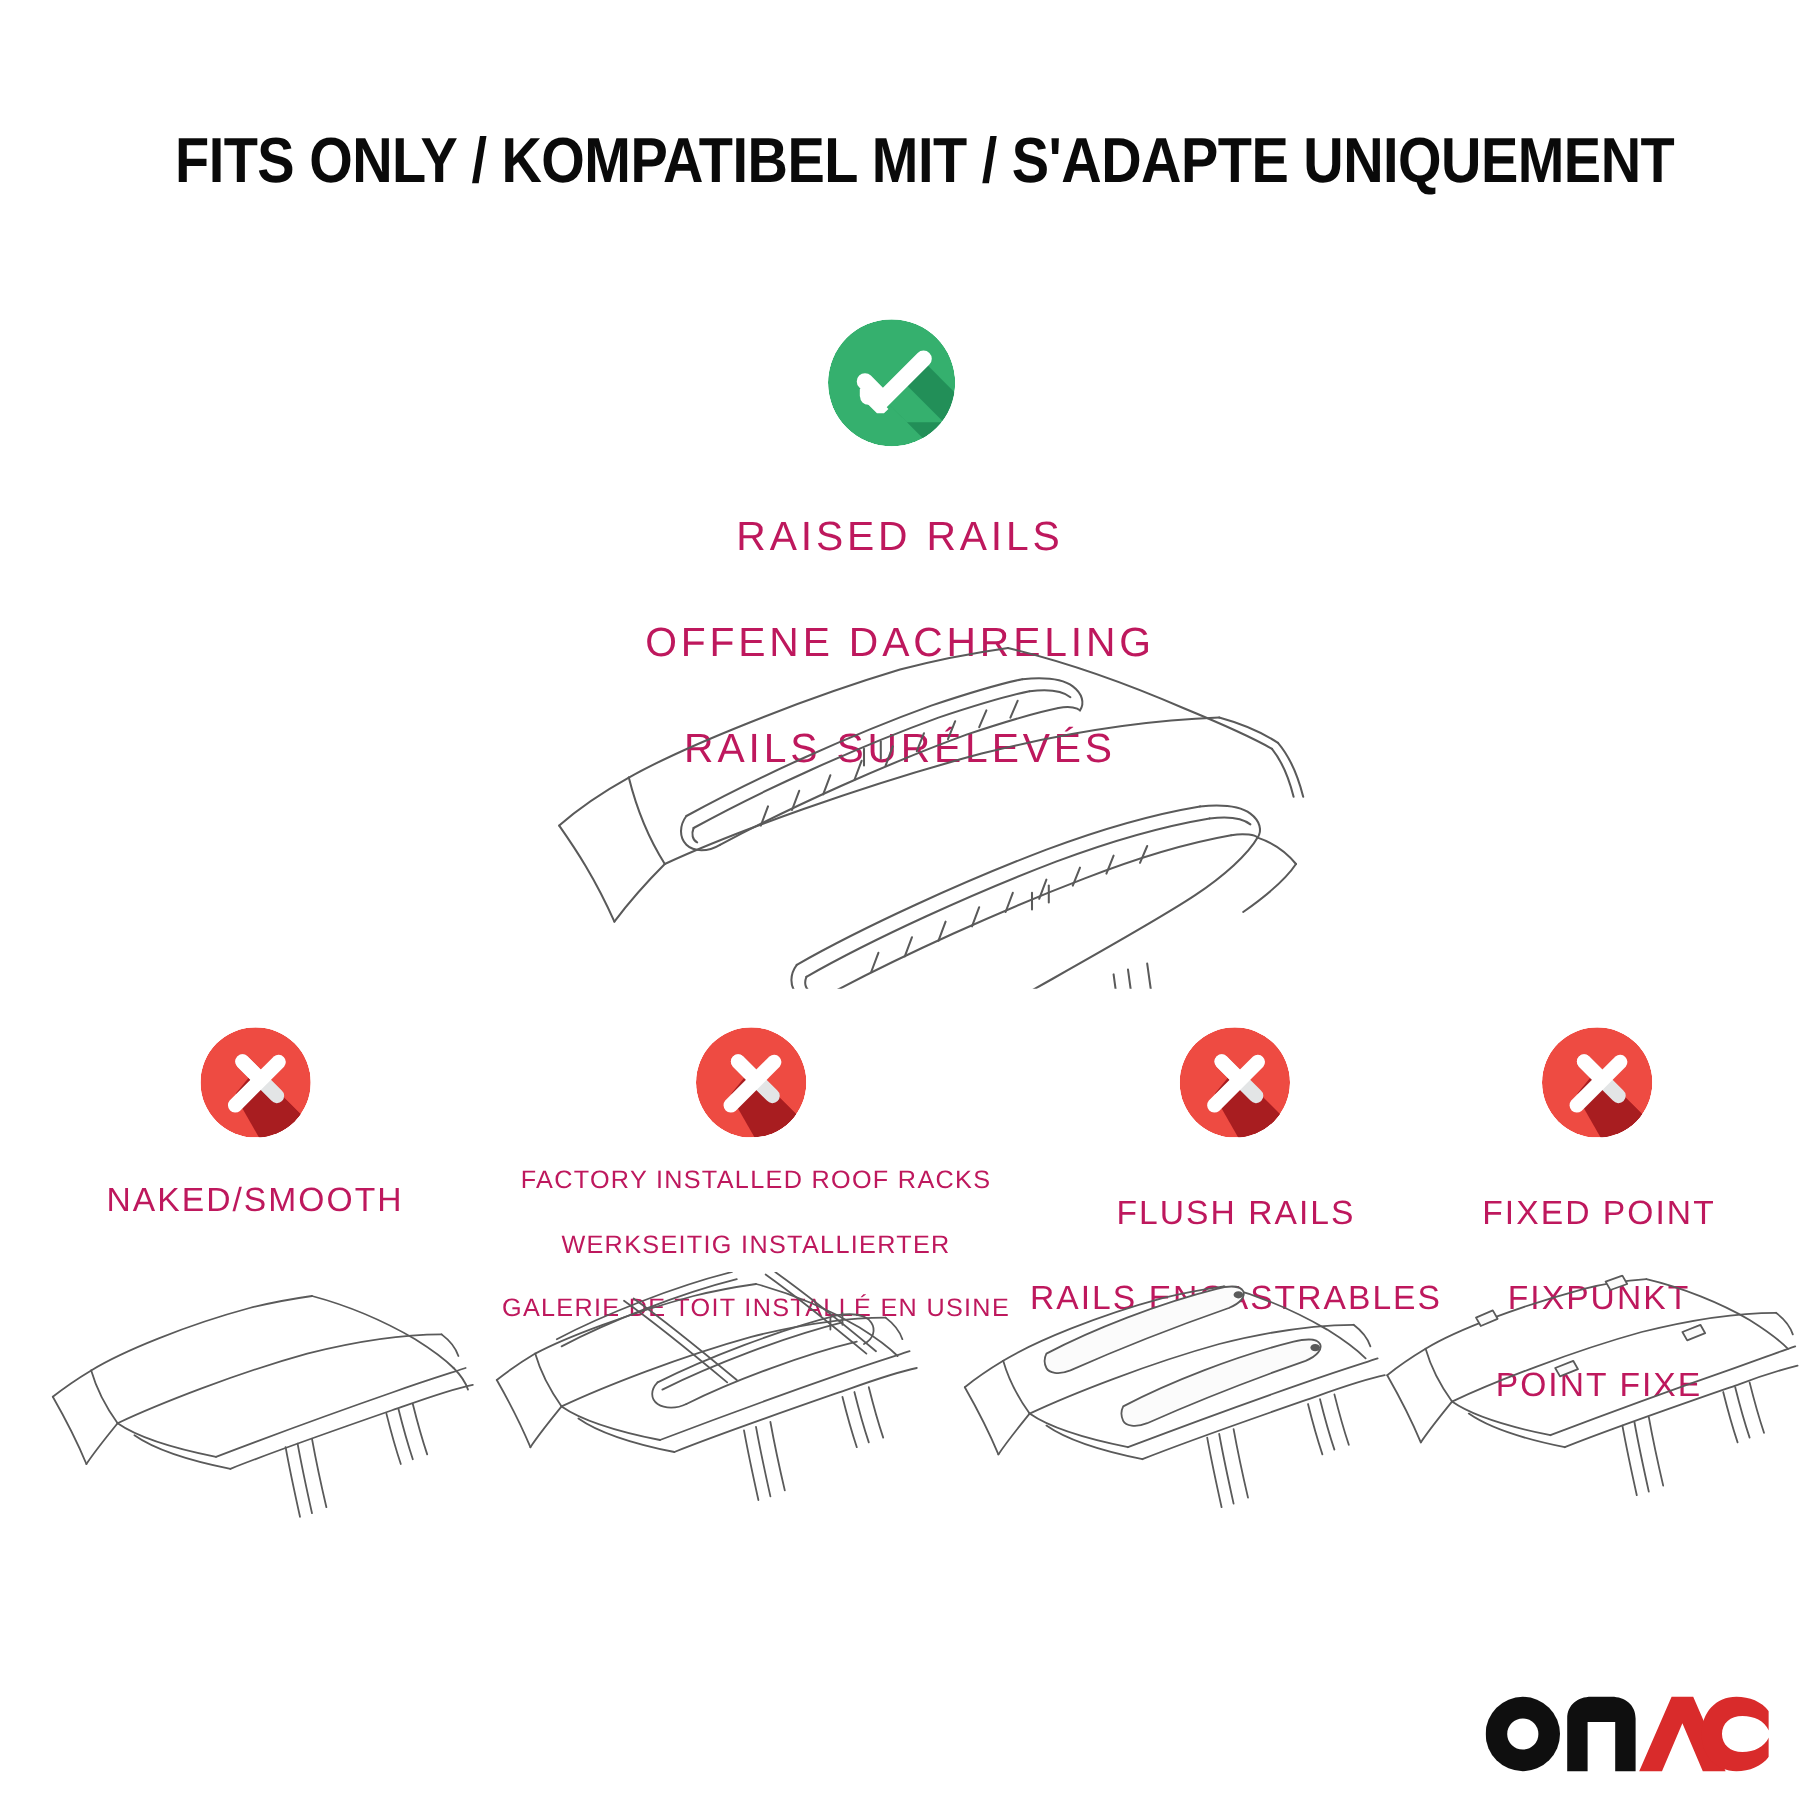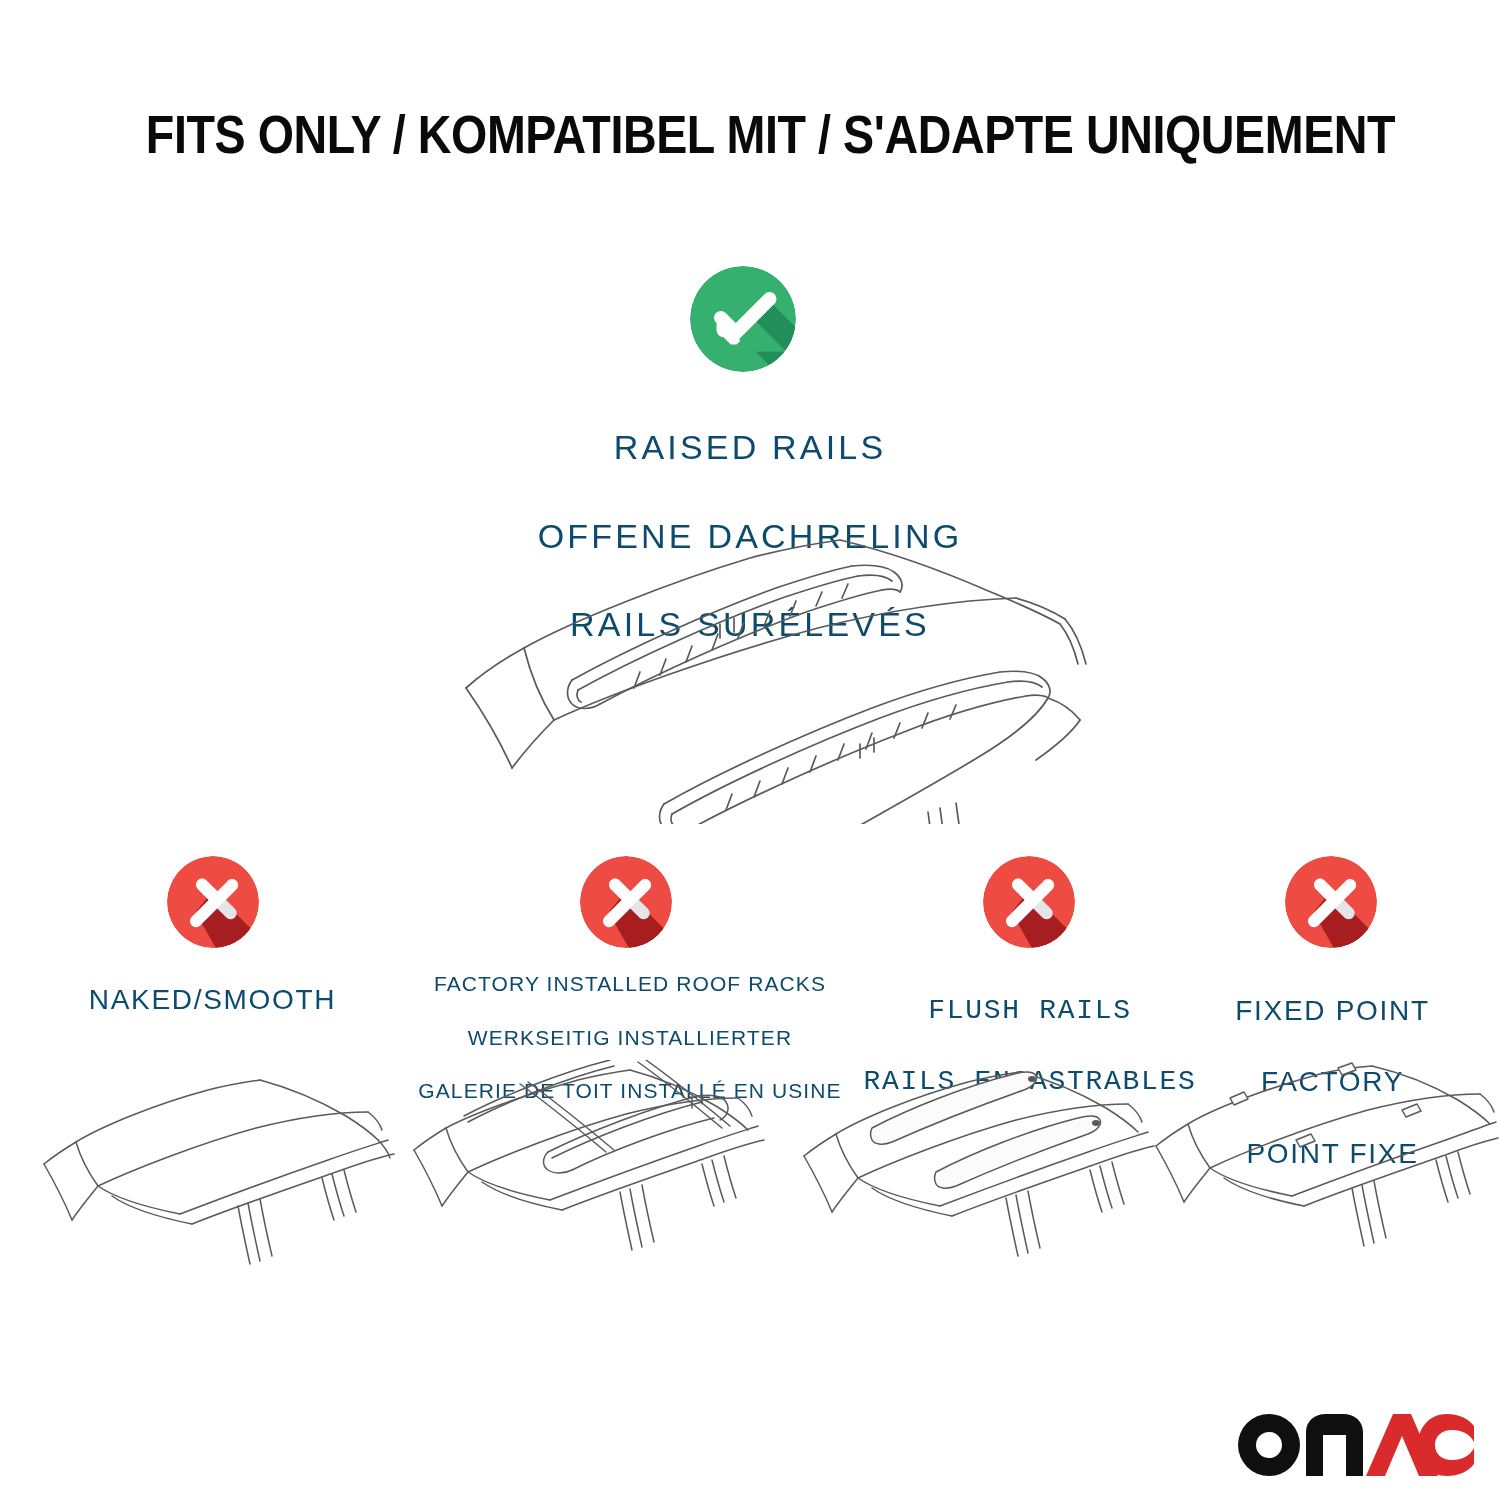--- a/index.html
+++ b/index.html
@@ -34,21 +34,21 @@
     overflow:hidden;
   }
   .badge svg{position:absolute;inset:0;width:100%;height:100%;}
 
   
   .caption{
     position:absolute;
     text-align:center;
     font-family:"Liberation Sans","DejaVu Sans",sans-serif;
     font-weight:300;
-    color:#0c4a6e;
+    color:#be185d;
     line-height:1.30;
     white-space:pre-line;
   }
   .caption-main{
     font-size:34px;
     letter-spacing:3.2px;
   }
   .caption-sub{
     font-size:28px;
     letter-spacing:1.7px;
@@ -300,21 +300,21 @@
         <circle cx="50" cy="50" r="50" fill="#ee4b42"></circle>
         <path d="M50 38 L112 100 L112 140 L32 60 Z" fill="#a81d20"></path>
         <path d="M62 50 L112 100 L60 112 L36 70 Z" fill="#a81d20"></path>
         <path d="M33.5 26.5 a6.6 6.6 0 0 1 9.3 0 L73.5 57.2 a6.6 6.6 0 1 1 -9.3 9.3 L33.5 35.8 a6.6 6.6 0 0 1 0 -9.3 Z" fill="#e3e5e6"></path>
         <path d="M33.5 26.5 a6.6 6.6 0 0 1 9.3 0 L55 38.7 l-9.3 9.3 -12.2 -12.2 a6.6 6.6 0 0 1 0 -9.3 Z" fill="#ffffff"></path>
         <path d="M66.5 26.5 a6.6 6.6 0 0 1 9.3 9.3 L35.8 75.8 a6.6 6.6 0 0 1 -9.3 -9.3 Z" fill="#ffffff"></path>
       </g>
     </svg>
   </div>
 
-  <div class="caption caption-sub" style="left:855px;top:957px;width:350px;font-family:Liberation Mono, monospace;">
+  <div class="caption caption-sub" style="left:855px;top:957px;width:350px;">
     <div>FLUSH RAILS</div>
     <div>RAILS ENCASTRABLES</div>
   </div>
 
   <div class="illus" style="left:792px;top:1062px;width:368px;height:250px;">
     <svg viewBox="0 0 368 250" xmlns="http://www.w3.org/2000/svg" fill="none" stroke="#5a5a5a" stroke-width="1.5" stroke-linecap="round" stroke-linejoin="round">
       <path d="M44 72 C70 56 124 34 176 20 C196 15 214 12 228 10"></path>
       <path d="M228 10 C258 18 290 32 314 46 C330 56 340 64 346 70"></path>
       <path d="M44 72 C48 86 56 102 66 116"></path>
       <path d="M66 116 C100 100 166 74 224 58 C268 47 308 42 336 42"></path>
@@ -355,21 +355,21 @@
         <path d="M62 50 L112 100 L60 112 L36 70 Z" fill="#a81d20"></path>
         <path d="M33.5 26.5 a6.6 6.6 0 0 1 9.3 0 L73.5 57.2 a6.6 6.6 0 1 1 -9.3 9.3 L33.5 35.8 a6.6 6.6 0 0 1 0 -9.3 Z" fill="#e3e5e6"></path>
         <path d="M33.5 26.5 a6.6 6.6 0 0 1 9.3 0 L55 38.7 l-9.3 9.3 -12.2 -12.2 a6.6 6.6 0 0 1 0 -9.3 Z" fill="#ffffff"></path>
         <path d="M66.5 26.5 a6.6 6.6 0 0 1 9.3 9.3 L35.8 75.8 a6.6 6.6 0 0 1 -9.3 -9.3 Z" fill="#ffffff"></path>
       </g>
     </svg>
   </div>
 
   <div class="caption caption-sub" style="left:1185px;top:957px;width:295px;">
     <div>FIXED POINT</div>
-    <div>FACTORY</div>
+    <div>FIXPUNKT</div>
     <div>POINT FIXE</div>
   </div>
 
   <div class="illus" style="left:1152px;top:1062px;width:348px;height:250px;">
     <svg viewBox="0 0 348 250" xmlns="http://www.w3.org/2000/svg" fill="none" stroke="#5a5a5a" stroke-width="1.5" stroke-linecap="round" stroke-linejoin="round">
       <path d="M36 62 C62 46 116 26 168 12 C188 7 206 5 220 4"></path>
       <path d="M220 4 C250 11 282 24 306 38 C322 48 332 56 338 62"></path>
       <path d="M36 62 C40 76 48 92 58 106"></path>
       <path d="M58 106 C92 90 158 64 216 48 C260 37 300 32 328 32"></path>
       <path d="M328 32 C336 38 340 44 342 50"></path>

